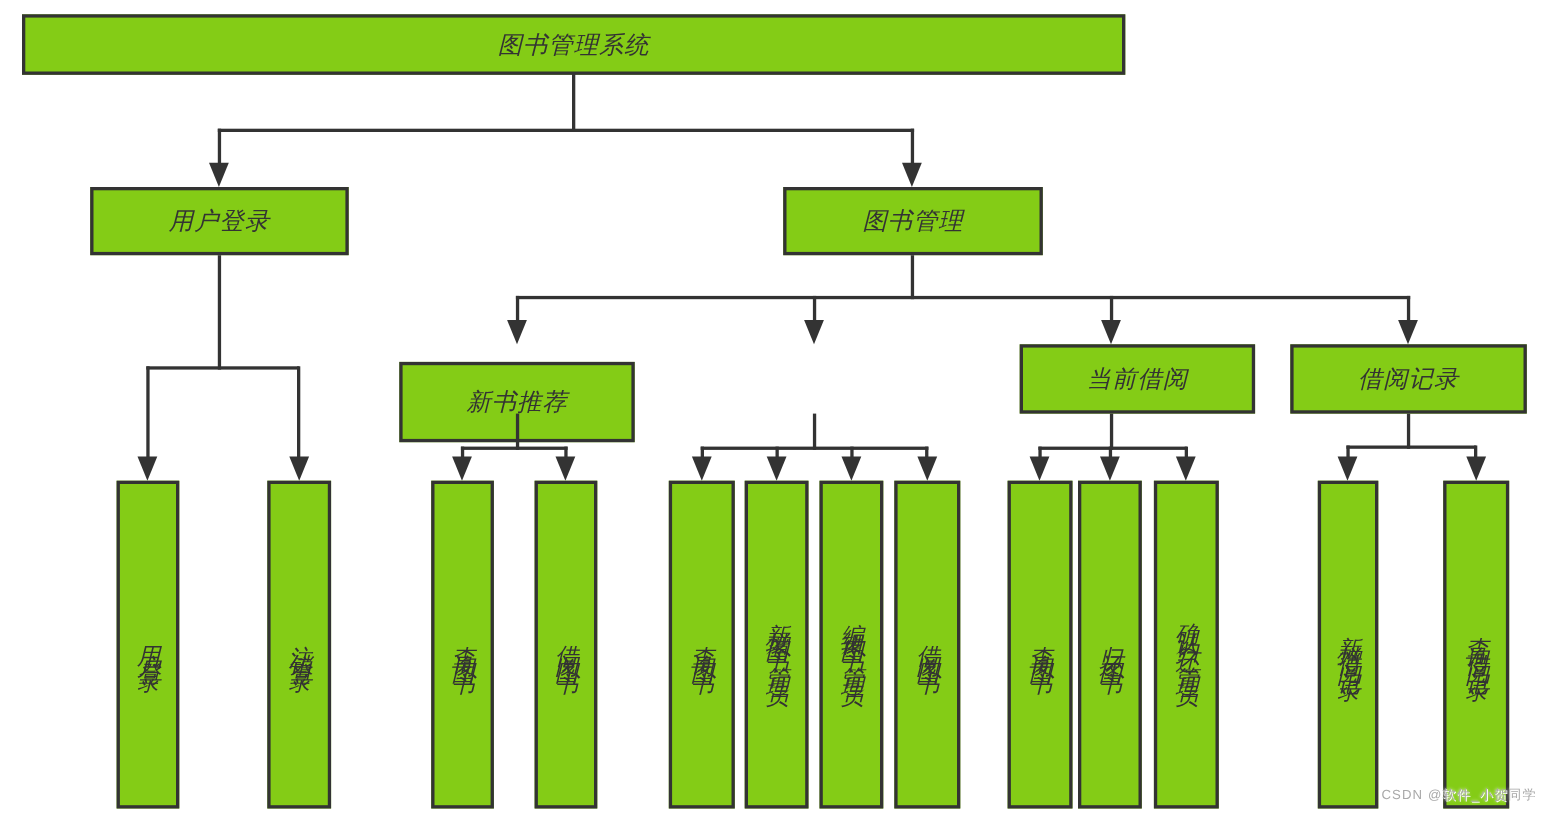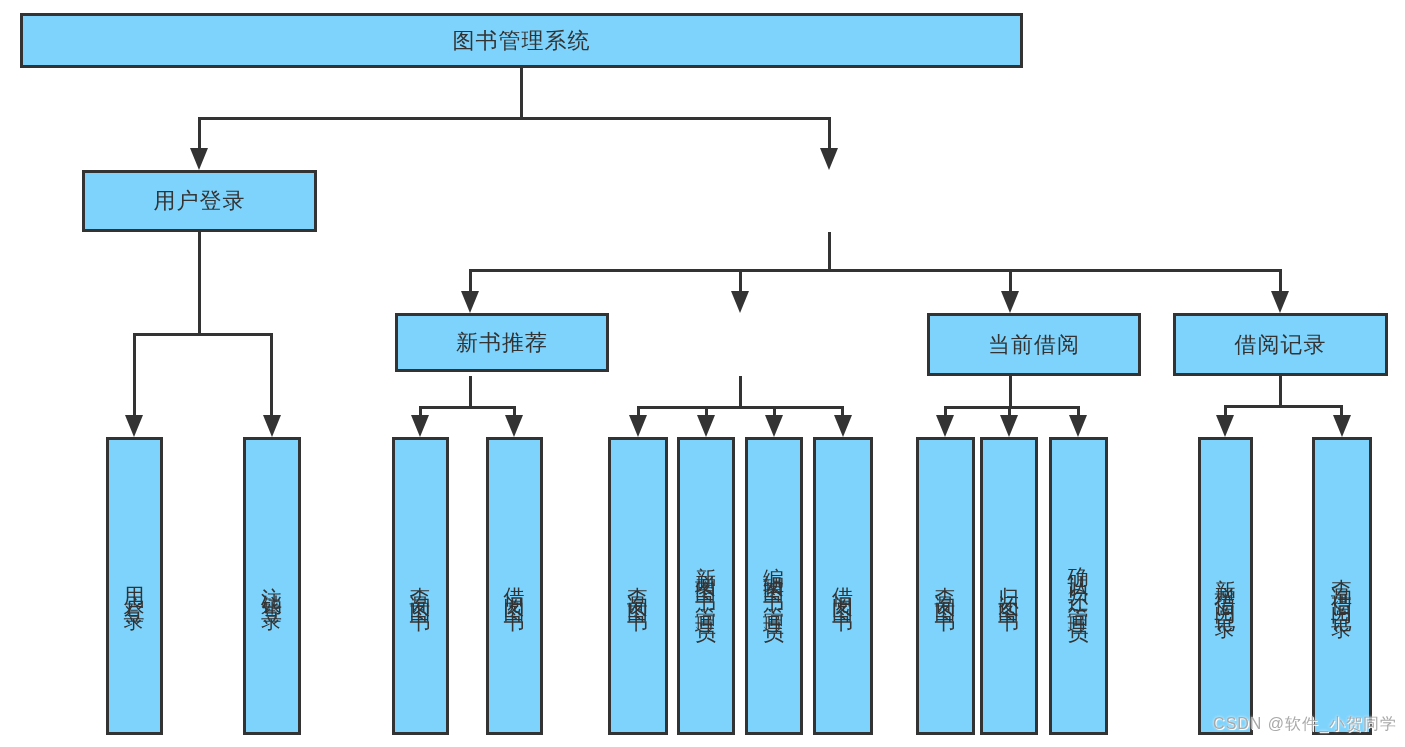--- a/index.html
+++ b/index.html
@@ -1,36 +1,36 @@
 <!DOCTYPE html>
 <html><head>
 <meta charset="utf-8">
 <style>
   html,body{margin:0;padding:0;background:#fff;}
   #canvas{
     position:relative;width:1405px;height:747px;background:#ffffff;
     font-family:"Liberation Sans","DejaVu Sans",sans-serif;color:#333333;overflow:hidden;
   }
   .box{
-    position:absolute;box-sizing:border-box;border:3px solid #333333;background:#7dd3fc;
-    display:flex;align-items:center;justify-content:center;
+    position:absolute;box-sizing:border-box;border:3px solid #333333;background:#84cc16;
+    display:flex;align-items:center;justify-content:center;font-style:italic;
   }
   .hlbl{font-size:22px;letter-spacing:1px;color:#333;white-space:nowrap;}
   .vlbl{
     writing-mode:vertical-rl;text-orientation:mixed;
     font-size:21px;letter-spacing:8px;color:#333;line-height:1;white-space:nowrap;
   }
   .vl{position:absolute;width:3px;background:#333333;}
   .hl{position:absolute;height:3px;background:#333333;}
   .tri{position:absolute;width:0;height:0;border-left:9px solid transparent;border-right:9px solid transparent;border-top:22px solid #333333;}
   
   #n-root{left:20px;top:13px;width:1003px;height:55px;}
   #n-userlogin{left:82px;top:170px;width:235px;height:62px;}
   #n-bookmgmt{left:712px;top:170px;width:236px;height:62px;}
-  #n-newbooks{left:363px;top:313px;width:214px;height:59px;margin-left:32px;}
+  #n-newbooks{left:363px;top:329px;width:214px;height:73px;}
   #n-bookborrow{left:633px;top:313px;width:215px;height:63px;}
   #n-currentborrow{left:903px;top:313px;width:214px;height:63px;margin-left:24px;}
   #n-borrowrecords{left:1173px;top:313px;width:215px;height:63px;}
   .leaf{top:437px;height:298px;}
   #n-l-login{left:106px;width:57px;}
   #n-l-logout{left:243px;width:58px;}
   #n-l-nbquery{left:392px;width:57px;}
   #n-l-nbborrow{left:486px;width:57px;}
   #n-l-bbquery{left:608px;width:60px;}
   #n-l-bbadd{left:677px;width:58px;}
@@ -95,21 +95,21 @@
   #t-f8{left:1069px;top:415px;}
   
   #c-g1{left:1279px;top:376px;height:32px;}
   #c-g2{left:1224px;top:405px;width:118px;}
   #c-g3{left:1224px;top:405px;height:13px;}
   #t-g4{left:1216px;top:415px;}
   #c-g5{left:1340px;top:405px;height:13px;}
   #t-g6{left:1333px;top:415px;}
   
   #watermark{
-    position:absolute;right:8px;top:714px;font-size:16px;color:#a9a9a9;
+    position:absolute;right:8px;top:714px;font-size:12px;color:#a9a9a9;
     text-shadow:0 0 3px #ffffff,1px 1px 0 #ffffff;white-space:nowrap;letter-spacing:1px;
   }
 </style>
 </head>
 <body>
 
 <div id="canvas">
 
   <div class="box" id="n-root">
     <span class="hlbl">图书管理系统</span>
@@ -117,20 +117,23 @@
 
   <div class="vl" id="c-a1"></div>
   <div class="hl" id="c-a2"></div>
   <div class="vl" id="c-a3"></div>
   <div class="tri" id="t-a4"></div>
   <div class="vl" id="c-a5"></div>
   <div class="tri" id="t-a6"></div>
 
   <div class="box" id="n-userlogin">
     <span class="hlbl">用户登录</span>
+  </div>
+  <div class="box" id="n-bookmgmt">
+    <span class="hlbl">图书管理</span>
   </div>
 
   <div class="vl" id="c-b1"></div>
   <div class="hl" id="c-b2"></div>
   <div class="vl" id="c-b3"></div>
   <div class="tri" id="t-b4"></div>
   <div class="vl" id="c-b5"></div>
   <div class="tri" id="t-b6"></div>
 
   <div class="vl" id="c-c1"></div>

